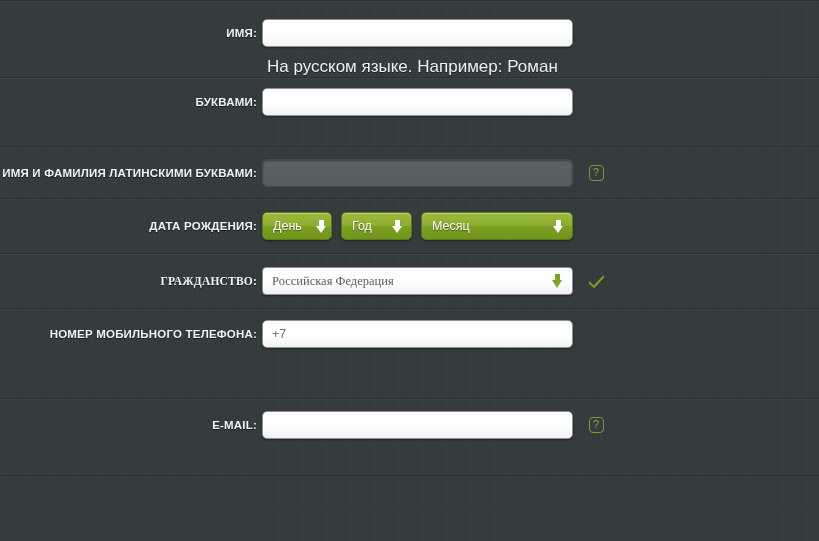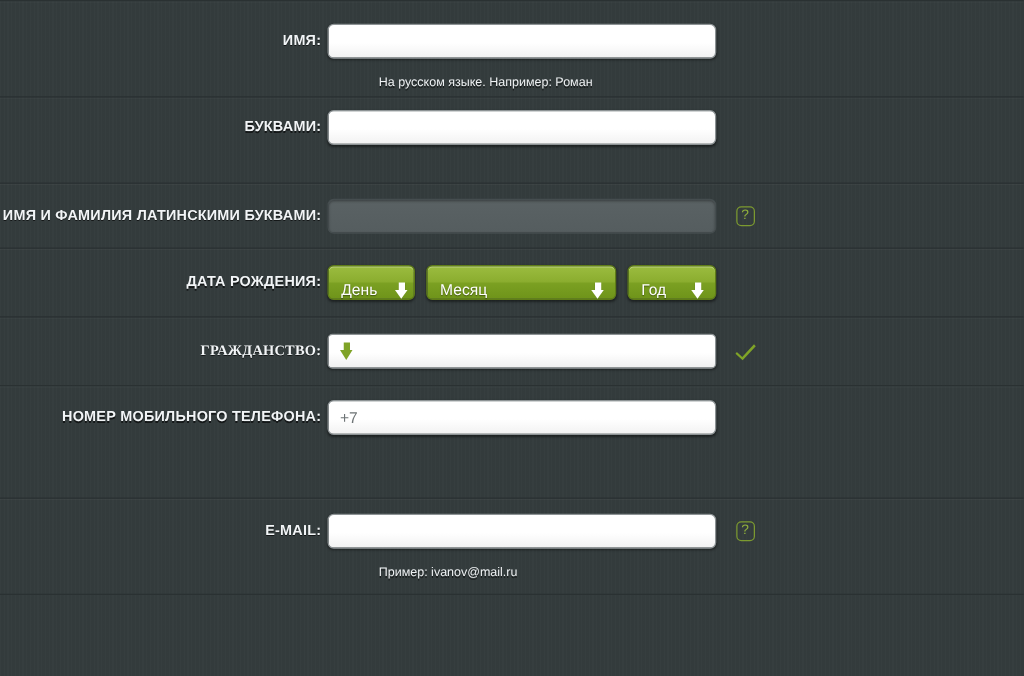--- a/index.html
+++ b/index.html
@@ -84,39 +84,38 @@
   .txt.disabled {
     background: linear-gradient(to bottom, #5a6264 0%, #555d5f 100%);
     border: 1px solid #454d4f;
     box-shadow: inset 0 1px 2px rgba(0,0,0,0.35);
     color: #9aa1a3;
   }
 
   
   .hint {
     padding-left: 267px;
-    font-size: 10px;
+    font-size: 17px;
     color: #eef1f3;
     line-height: 17px;
     text-shadow: 0 1px 0 rgba(0,0,0,0.5);
-    margin-left: 36px;
   }
   .hint-line { display: block; }
 
   
   .gbtn {
     position: relative;
     box-sizing: border-box;
     height: 28px;
     border: 1px solid #5f7d17;
     border-radius: 5px;
     background: linear-gradient(to bottom, #9bbc3f 0%, #8bad2f 48%, #7ba022 52%, #6f941a 100%);
     box-shadow: 0 1px 2px rgba(0,0,0,0.45), inset 0 1px 0 rgba(255,255,255,0.35);
     display: flex;
-    align-items: flex-end;
+    align-items: center;
     justify-content: space-between;
     padding: 0 8px 0 10px;
     margin-right: 9px;
     cursor: pointer;
   }
   .gbtn .gbtn-label {
     font-size: 12.5px;
     color: #ffffff;
     text-shadow: 0 1px 1px rgba(0,0,0,0.45);
     white-space: nowrap;
@@ -270,37 +269,38 @@
   </div>
 
   <div class="row r4">
     <div class="field-line">
       <div class="label">ДАТА РОЖДЕНИЯ:</div>
       <div class="control">
         <div class="gbtn gbtn-day">
           <span class="gbtn-label">День</span>
           <span class="arrow-white"></span>
         </div>
+        <div class="gbtn gbtn-year">
+          <span class="gbtn-label">Год</span>
+          <span class="arrow-white"></span>
+        </div>
         <div class="gbtn gbtn-month">
           <span class="gbtn-label">Месяц</span>
           <span class="arrow-white"></span>
         </div>
-        <div class="gbtn gbtn-year">
-          <span class="gbtn-label">Год</span>
-          <span class="arrow-white"></span>
-        </div>
       </div>
     </div>
   </div>
 
   <div class="row r5">
     <div class="field-line">
       <div class="label">ГРАЖДАНСТВО:</div>
       <div class="control">
         <div class="sel">
+          <span class="sel-text">Российская Федерация</span>
           <span class="arrow-green"></span>
         </div>
         <div class="icon-slot">
           <svg class="check" viewBox="0 0 17 15">
             <path d="M1.5 7.6 L5.8 11.6 L15.2 1.4 L16.6 3.0 L6.1 14.2 L0.4 9.0 Z" fill="#7fa327"></path>
           </svg>
         </div>
       </div>
     </div>
   </div>
@@ -321,16 +321,15 @@
     <div class="field-line">
       <div class="label">E-MAIL:</div>
       <div class="control">
         <input class="txt" type="text" placeholder="" style="">
         <div class="icon-slot">
           <div class="help">?</div>
         </div>
       </div>
     </div>
     <div class="sp10"></div>
-    <div class="hint">Пример: ivanov@mail.ru</div>
   </div>
 
 </div>
 
 </body></html>

